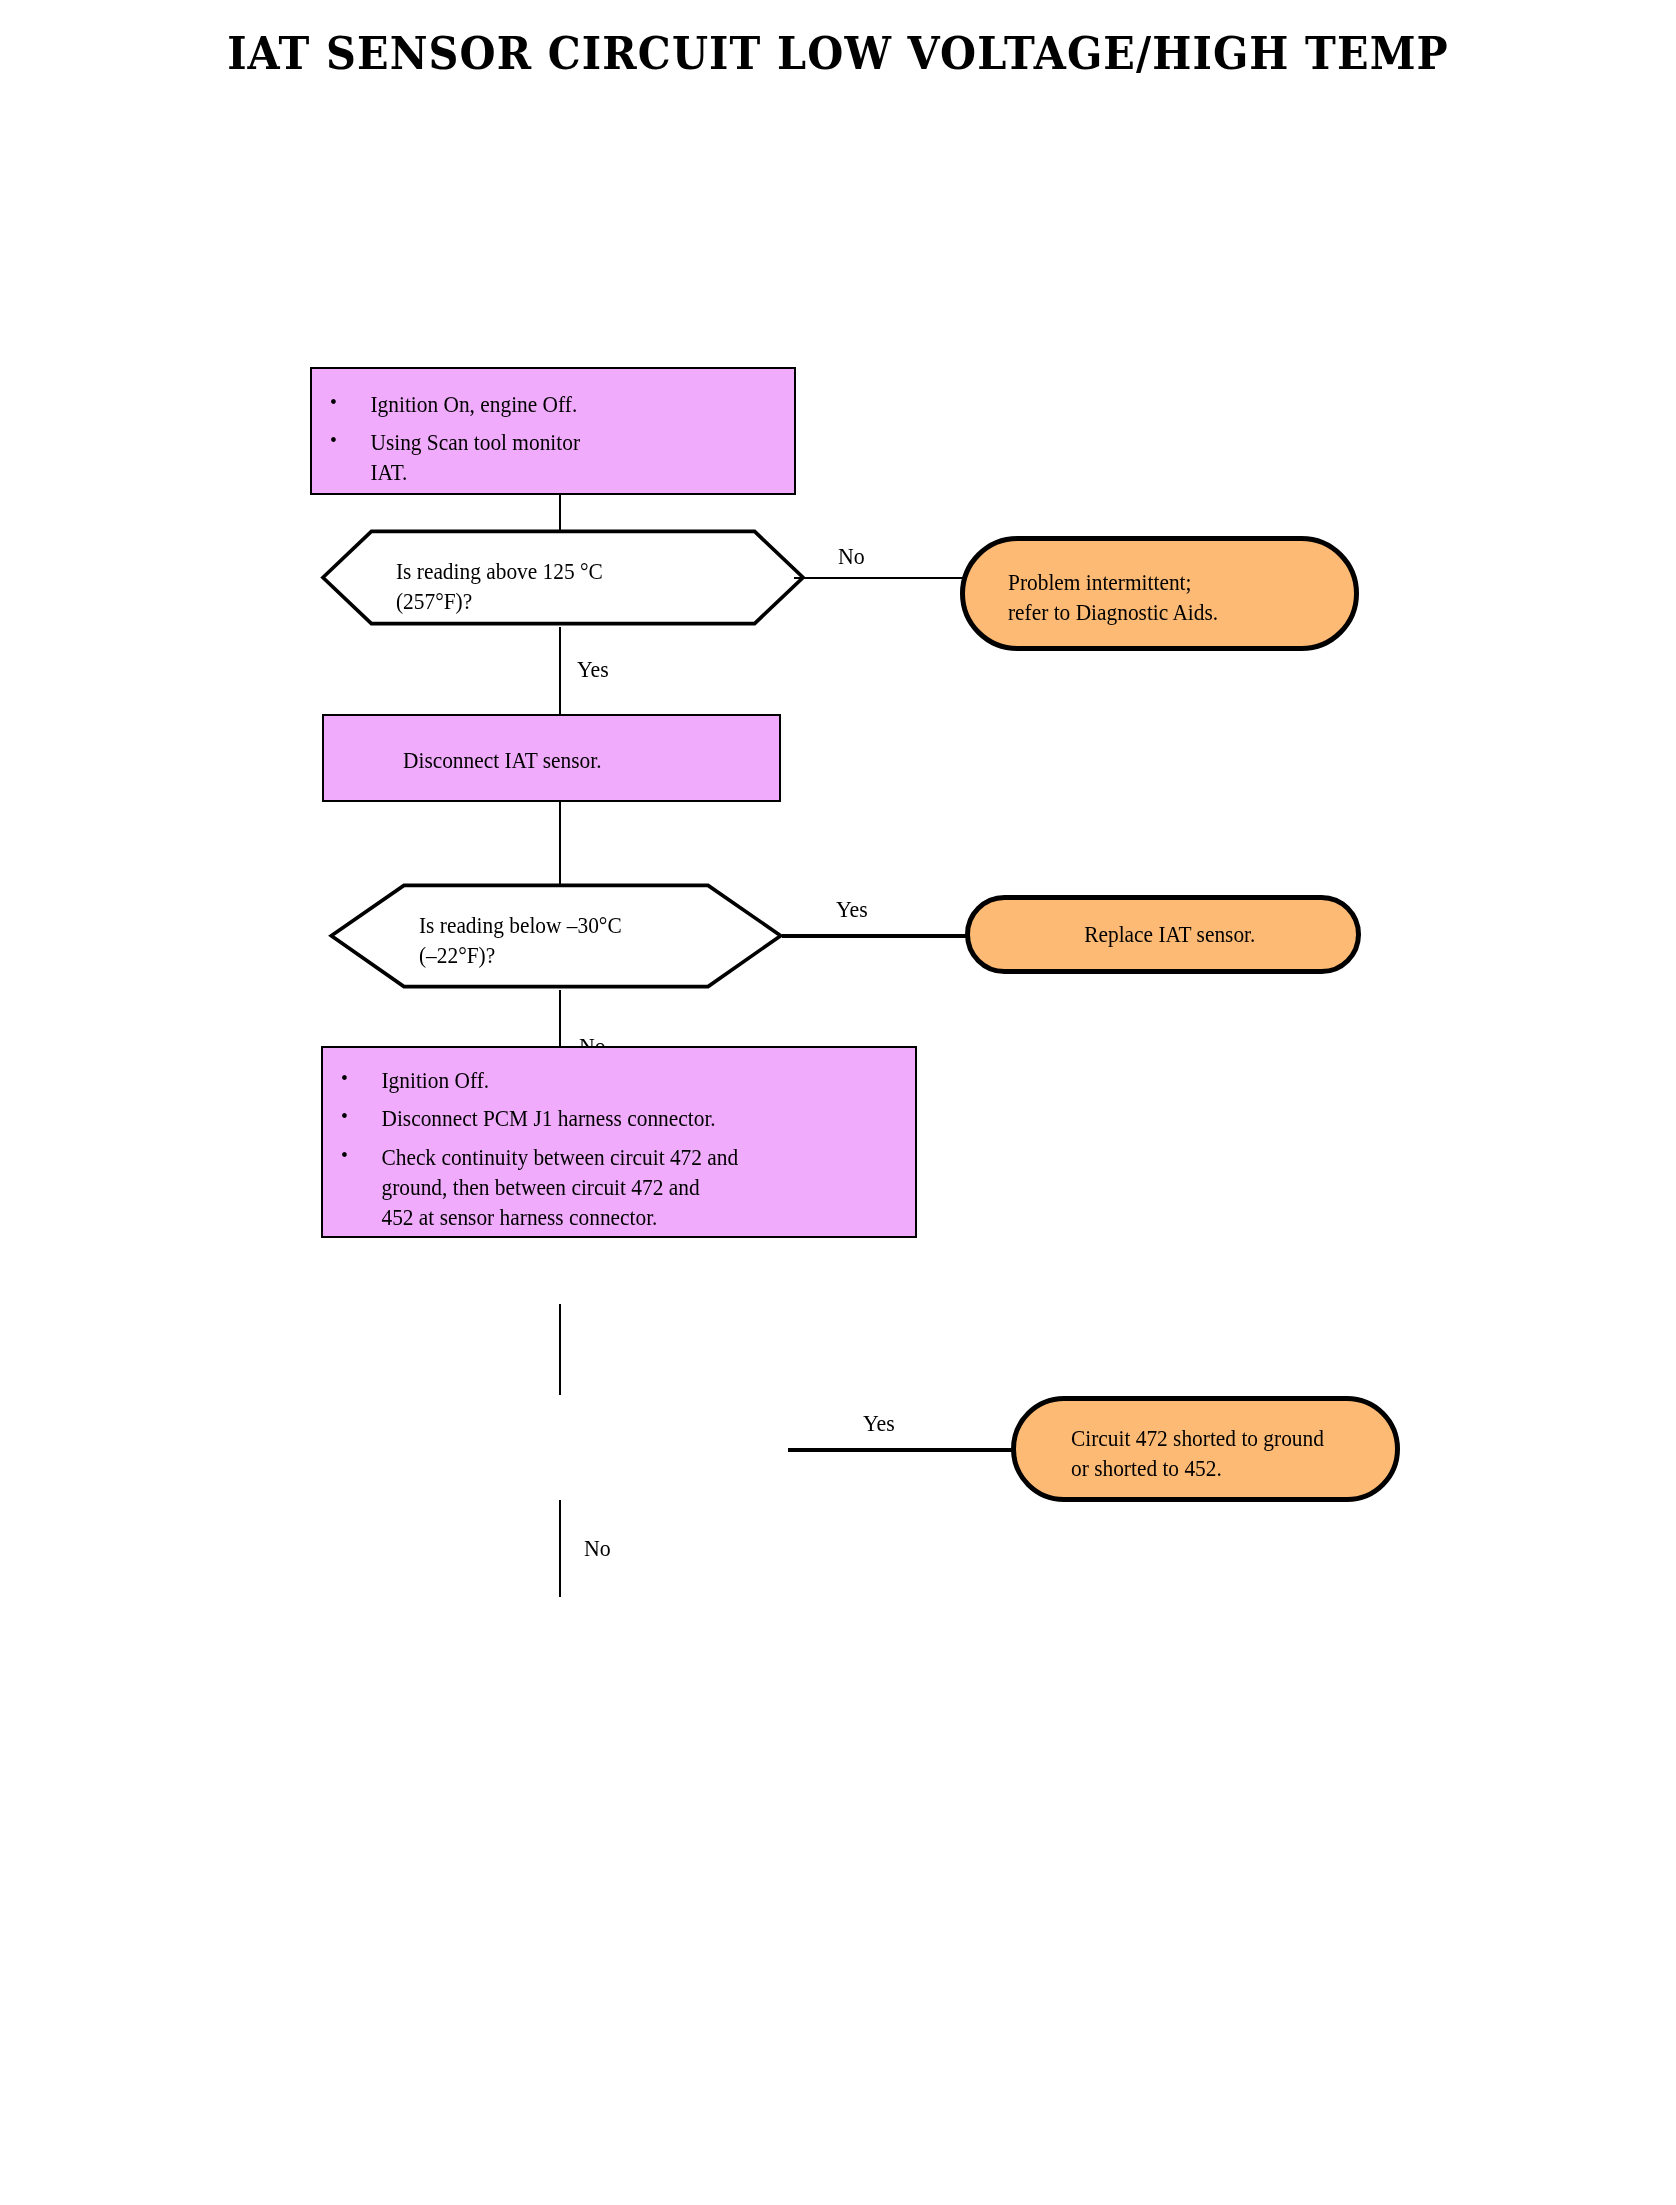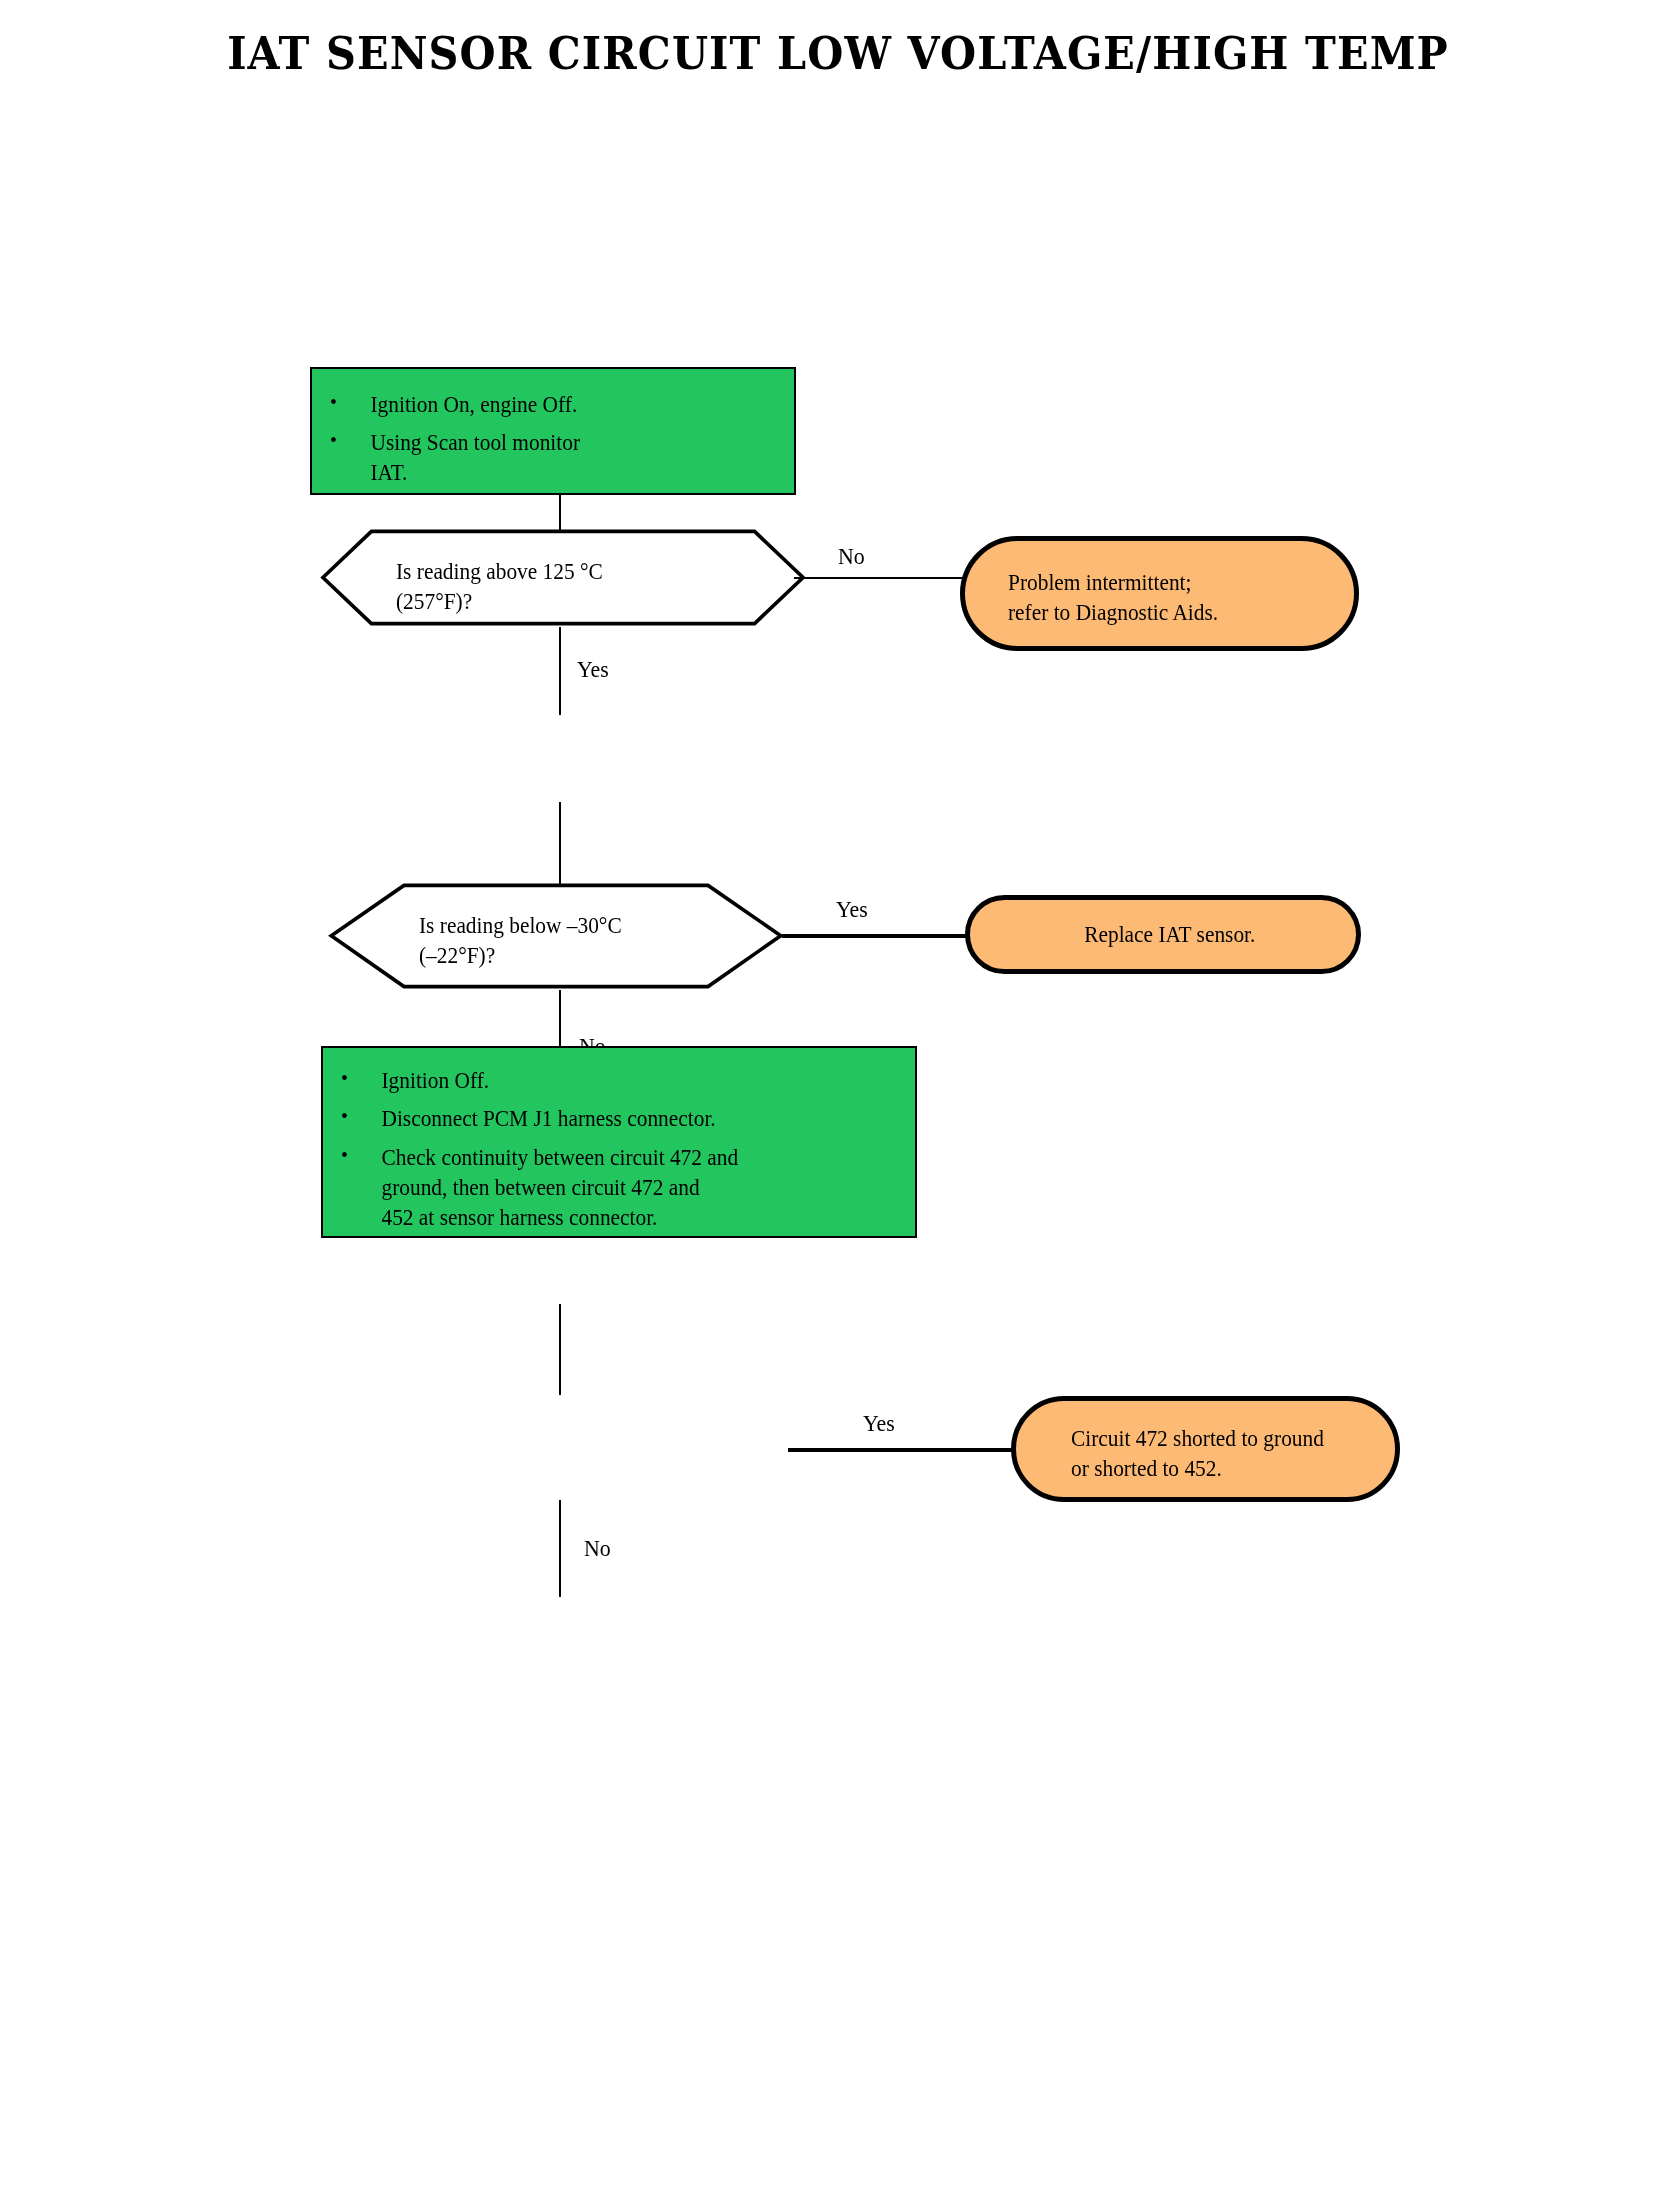--- a/index.html
+++ b/index.html
@@ -51,21 +51,21 @@
     font-size: 22.5px;
     line-height: 1.33;
     white-space: pre-line;
     transform: scaleX(0.95);
     transform-origin: left top;
   }
 
   
   .proc {
     border: 2.4px solid #000000;
-    background: #22c55e;
+    background: #f0abfc;
   }
 
   
   .term {
     border: 5.5px solid #000000;
     background: #fdba74;
     border-radius: 607px;
   }
 
   
@@ -150,20 +150,23 @@
   <div class="edge-label" style="left:838px; top:545px;">No</div>
 
   <div class="node term" style="left:960px; top:536px; width:399px; height:115px;">
     <div class="txt" style="left:43px; top:27px; width:340px;">Problem intermittent;
 refer to Diagnostic Aids.</div>
   </div>
 
   <div class="line-v" style="left:559px; top:627px; height:88px;"></div>
   <div class="edge-label" style="left:577px; top:658px;">Yes</div>
 
+  <div class="node proc" style="left:322px; top:714px; width:459px; height:88px;">
+    <div class="txt" style="left:79px; top:30px; width:365px;">Disconnect IAT sensor.</div>
+  </div>
 
   <div class="line-v" style="left:559px; top:802px; height:82px;"></div>
 
   <div class="node hex" style="left:328px; top:883px; width:456px; height:86px;">
     <svg width="456" height="106" viewBox="0 0 750 175" aria-hidden="true">
       <polygon points="4,87 124,4 626,4 746,87 626,171 124,171" fill="#ffffff" stroke="#000000" stroke-width="6"></polygon>
     </svg>
     <div class="txt" style="left:91px; top:28px; width:316px;">Is reading below –30°C
 (–22°F)?</div>
   </div>

